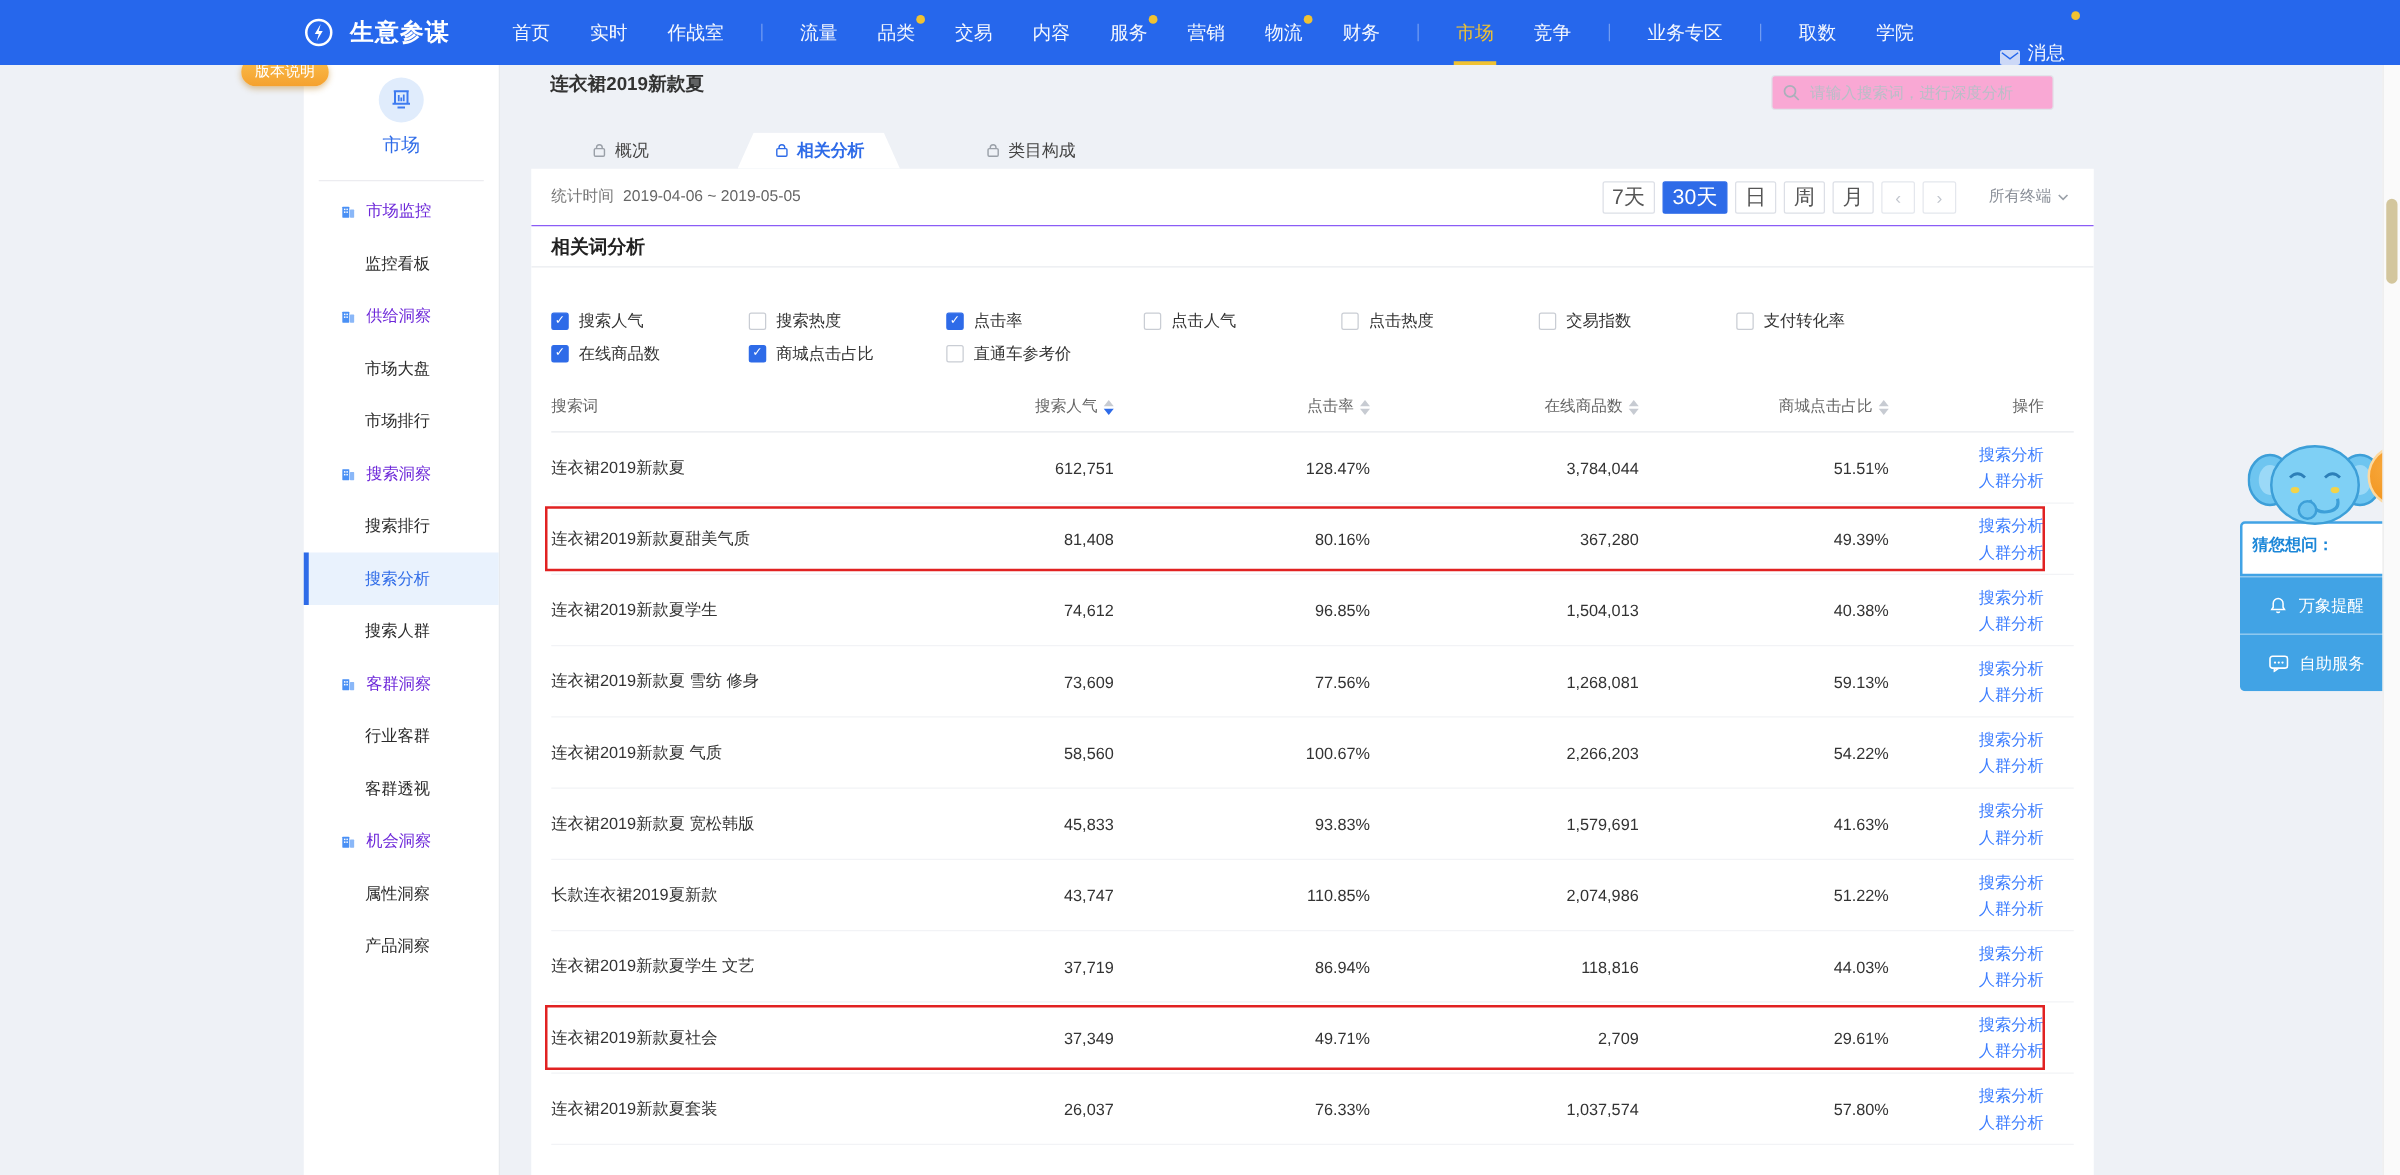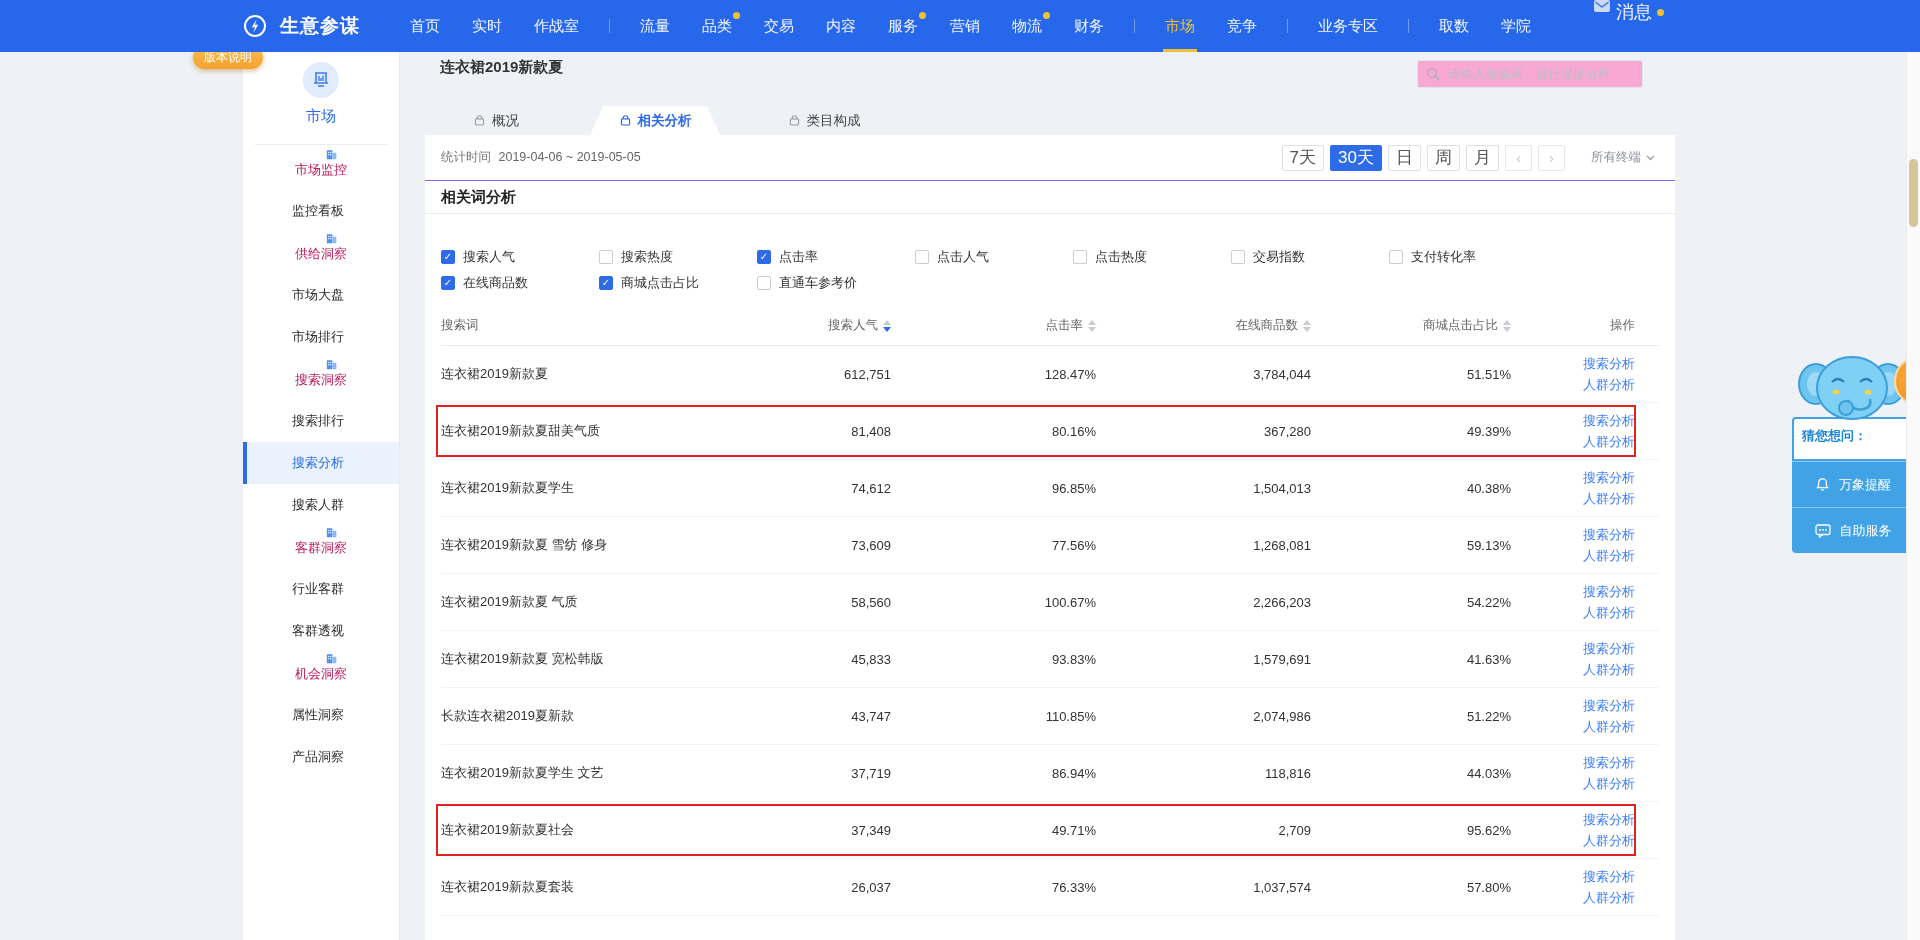--- a/index.html
+++ b/index.html
@@ -21,22 +21,22 @@
   .brand-name{ font-size:19px; font-weight:bold; letter-spacing:1px; color:#fff; }
   #nav-items{ display:flex; align-items:center; height:100%; margin-left:34px; }
   .nav-item{ position:relative; height:100%; display:flex; align-items:center;
     padding:0 16px; font-size:15px; cursor:pointer; color:rgba(255,255,255,.95); }
   .nav-item.active{ color:var(--active-yellow,#f0c232); }
   .nav-item.active::after{ content:""; position:absolute; left:14px; right:14px; bottom:0;
     height:3px; background:var(--active-yellow,#f0c232); }
   .nav-dot{ position:absolute; top:12px; right:8px; width:7px; height:7px; border-radius:50%;
     background:var(--active-yellow,#f0c232); }
   .nav-divider{ width:1px; height:14px; background:rgba(255,255,255,.35); margin:0 14px; }
-  #nav-message{ margin-left:auto; margin-right:258px; display:flex; align-items:flex-start; gap:6px;
-    position:relative; font-size:18px; cursor:pointer; padding:0 10px; height:100%; }
+  #nav-message{ margin-left:auto; margin-right:258px; display:flex; align-items:flex-end; gap:6px;
+    position:relative; font-size:15px; cursor:pointer; padding:0 10px; height:100%; }
   
   #mascot-peek{ position:absolute; left:222px; top:44px; width:20px; height:11px;
     background:#1d56d6; border-radius:0 0 8px 8px; z-index:21; }
   #version-badge{
     position:absolute; left:193px; top:46px; z-index:22; padding:3px 11px;
     background:linear-gradient(180deg,#f9bd4c,#f5a12e); color:#fff; font-size:12px;
     border-radius:12px; box-shadow:0 2px 5px rgba(180,120,20,.45); cursor:pointer;
   }
   
   #sidebar{
@@ -44,21 +44,21 @@
     background:#fff; border-right:1px solid #e7eaee; z-index:5;
   }
   .side-head{ text-align:center; padding-top:10px; }
   .side-circle{ width:36px; height:36px; border-radius:50%; background:#e0ecfc;
     margin:0 auto; display:flex; align-items:center; justify-content:center; }
   .side-title{ margin-top:9px; color:var(--accent-blue,#2e6be8); font-size:15px; }
   .side-divider{ height:1px; background:#ececf0; margin:18px 12px 0 12px; }
   #side-menu{ margin-top:3px; }
   .side-row{ height:42px; display:flex; align-items:center; font-size:13px; position:relative; }
   .side-row .bi{ margin-left:29px; margin-right:8px; display:flex; }
-  .side-row.section{ color:#be185d; cursor:default;flex-direction:column; }
+  .side-row.section{ color:#6d28d9; cursor:default; }
   .side-row.item{ color:#2b2b2b; padding-left:49px; cursor:pointer; }
   .side-row.item.active{ background:#e9f2fd; color:var(--accent-blue,#2e6be8); }
   .side-row.item.active::before{ content:""; position:absolute; left:0; top:0; bottom:0;
     width:4px; background:var(--accent-blue,#2e6be8); }
   
   #page-title{ position:absolute; left:440px; top:58px; font-size:15px; font-weight:bold; color:#333; z-index:4; }
   #search-box{ position:absolute; left:1417px; top:60px; width:226px; height:28px; z-index:4; }
   #search-box svg{ position:absolute; left:9px; top:7px; }
   #search-input{ width:100%; height:100%; border:1px solid #e1e4ea; border-radius:3px;
     background:#f9a8d4; padding:0 8px 0 30px; font-size:12.5px; color:#555; outline:none;
@@ -579,21 +579,21 @@
           <div class="col-act">
             <span class="act-link">搜索分析</span>
             <span class="act-link">人群分析</span>
           </div>
         </div>
         <div class="t-row highlighted">
           <div class="col-term">连衣裙2019新款夏社会</div>
           <div class="col-num">37,349</div>
           <div class="col-num col-ctr">49.71%</div>
           <div class="col-num col-onp">2,709</div>
-          <div class="col-num col-mcs">95.62%</div>
+          <div class="col-num col-mcs">29.61%</div>
           <div class="col-act">
             <span class="act-link">搜索分析</span>
             <span class="act-link">人群分析</span>
           </div>
           <div class="row-annotation"></div>
         </div>
         <div class="t-row">
           <div class="col-term">连衣裙2019新款夏套装</div>
           <div class="col-num">26,037</div>
           <div class="col-num col-ctr">76.33%</div>

